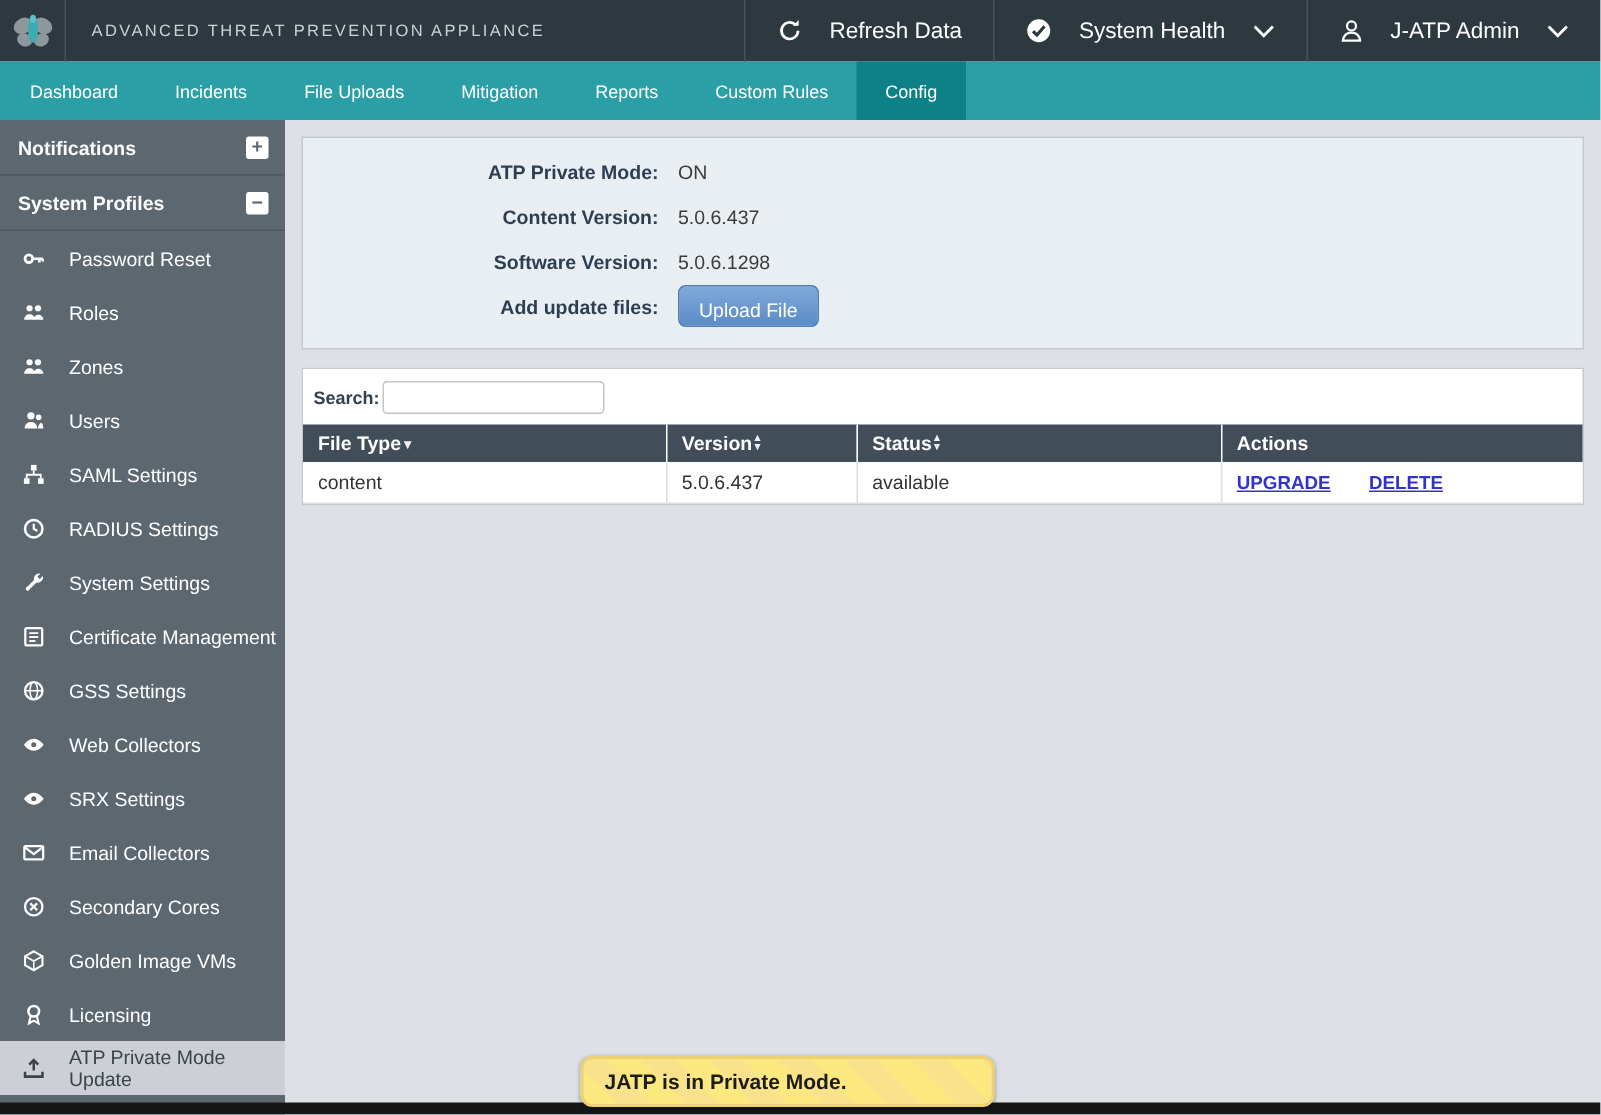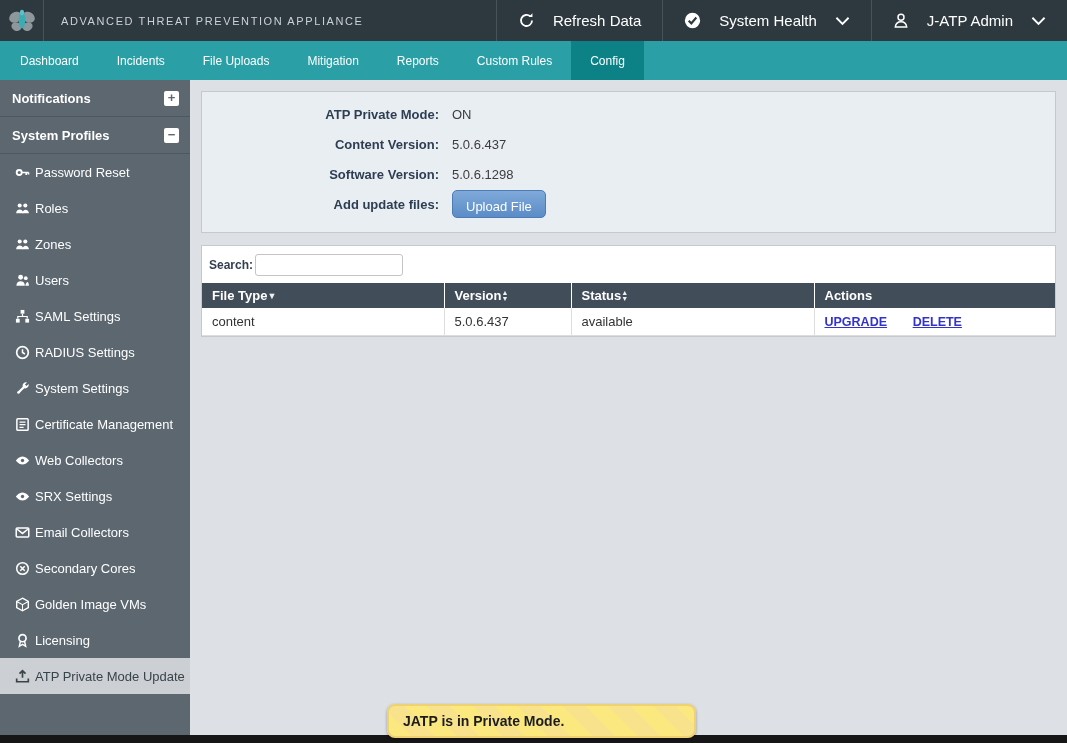--- a/index.html
+++ b/index.html
@@ -19,21 +19,21 @@
   
   .navbar { height:39px; background:#2a9fa5; display:flex; align-items:stretch; padding-left:1px; }
   .nav-tab { display:flex; align-items:center; padding:0 19px; color:#fff; font-size:12px; cursor:pointer; }
   .nav-tab.active { background:#0c8287; }
 
   
   .layout { display:flex; height:663px; }
   .sidebar { width:190px; flex:none; background:#5c6770; color:#fff; }
   .side-header { height:37px; display:flex; align-items:center; justify-content:space-between; padding:0 11px 0 12px; font-size:13px; font-weight:bold; border-bottom:1px solid #4d575f; cursor:pointer; }
   .toggle-box { width:15px; height:15px; background:#fff; border-radius:2px; color:#5c6770; font-size:13px; font-weight:bold; line-height:13px; text-align:center; }
-  .side-item { height:36px; display:flex; align-items:center; gap:5px; padding-left:15px; font-size:13px; cursor:pointer; }
+  .side-item { height:36px; display:flex; align-items:center; gap:16px; padding-left:15px; font-size:13px; cursor:pointer; }
   .side-item svg { display:block; flex:none; }
   .side-item.active { background:#ccd0d4; color:#39434b; }
 
   
   .content { flex:1; background:#dde1e5; padding:11px; overflow:hidden; }
   .panel { background:#fff; border:1px solid #c3c9cf; }
   .panel-header { padding:7px 12px 8px 12px; color:#4a90d9; font-size:13px; font-weight:bold; border-bottom:1px solid #d9dee3; }
   .panel-body { background:#e9eef3; padding:7px 0 13px 0; }
   .field-row { display:flex; align-items:center; height:30px; }
   .field-label { width:237px; text-align:right; font-weight:bold; color:#2e3e52; font-size:13px; flex:none; }
@@ -52,21 +52,21 @@
   .sort-single { font-size:9px; color:#eef1f4; }
   .sort-both { display:flex; flex-direction:column; line-height:6px; font-size:7px; color:#eef1f4; }
   .col-filetype { width:242px; } .col-version { width:127px; } .col-status { width:243px; }
   tbody td { padding:6px 10px; color:#333; border-bottom:1px solid #ddd; }
   tbody td + td { border-left:1px solid #ddd; }
   tbody tr.odd { background:#f0f0f0; }
   tbody tr.even { background:#fff; }
   .action-link { color:#3232cd; font-weight:bold; font-size:12.5px; text-decoration:underline; margin-right:22px; cursor:pointer; }
 
   
-  .tooltip { position:absolute; left:387px; top:704px; width:309px; height:34px; display:flex; align-items:center; padding-left:14px; font-weight:bold; font-size:14px; color:#1c1c1c; background:repeating-linear-gradient(45deg,#fbe87e 0 16px,#f8e38c 16px 32px); border:2px solid #eed272; border-radius:8px; box-shadow:0 1px 3px rgba(0,0,0,.35); z-index:10; }
+  .tooltip { position:absolute; left:387px; top:704px; width:276px; height:34px; display:flex; align-items:center; padding-left:14px; font-weight:bold; font-size:14px; color:#1c1c1c; background:repeating-linear-gradient(45deg,#fbe87e 0 16px,#f8e38c 16px 32px); border:2px solid #eed272; border-radius:8px; box-shadow:0 1px 3px rgba(0,0,0,.35); z-index:10; }
   .bottombar { position:absolute; left:0; right:0; bottom:0; height:8px; background:#161616; z-index:5; }
 </style>
 </head>
 <body>
 
 <div class="app">
 
   <header class="topbar">
     <div class="logo-box">
       <svg width="30" height="30" viewBox="0 0 32 32">
@@ -193,20 +193,28 @@
             <circle cx="3.7" cy="12.3" r="1.4" fill="currentColor"></circle>
           </svg>
         <span>System Settings</span>
       </div>
       <div class="side-item">
         <svg width="15" height="15" viewBox="0 0 16 16">
             <rect x="2" y="1.8" width="12" height="12.4" rx="1" fill="none" stroke="currentColor" stroke-width="1.6"></rect>
             <path d="M4.8 5.4h6.4M4.8 8.2h6.4M4.8 11h4.4" stroke="currentColor" stroke-width="1.3" fill="none"></path>
           </svg>
         <span>Certificate Management</span>
+      </div>
+      <div class="side-item">
+        <svg width="15" height="15" viewBox="0 0 16 16">
+            <circle cx="8" cy="8" r="6.2" fill="none" stroke="currentColor" stroke-width="1.6"></circle>
+            <ellipse cx="8" cy="8" rx="2.7" ry="6.2" fill="none" stroke="currentColor" stroke-width="1.1"></ellipse>
+            <path d="M1.8 8h12.4" stroke="currentColor" stroke-width="1.1" fill="none"></path>
+          </svg>
+        <span>GSS Settings</span>
       </div>
       <div class="side-item">
         <svg width="15" height="15" viewBox="0 0 16 16">
             <path d="M1 8s2.8-4.3 7-4.3S15 8 15 8s-2.8 4.3-7 4.3S1 8 1 8z" fill="currentColor"></path>
             <circle cx="8" cy="8" r="1.8" fill="#5c6770"></circle>
           </svg>
         <span>Web Collectors</span>
       </div>
       <div class="side-item">
         <svg width="15" height="15" viewBox="0 0 16 16">

